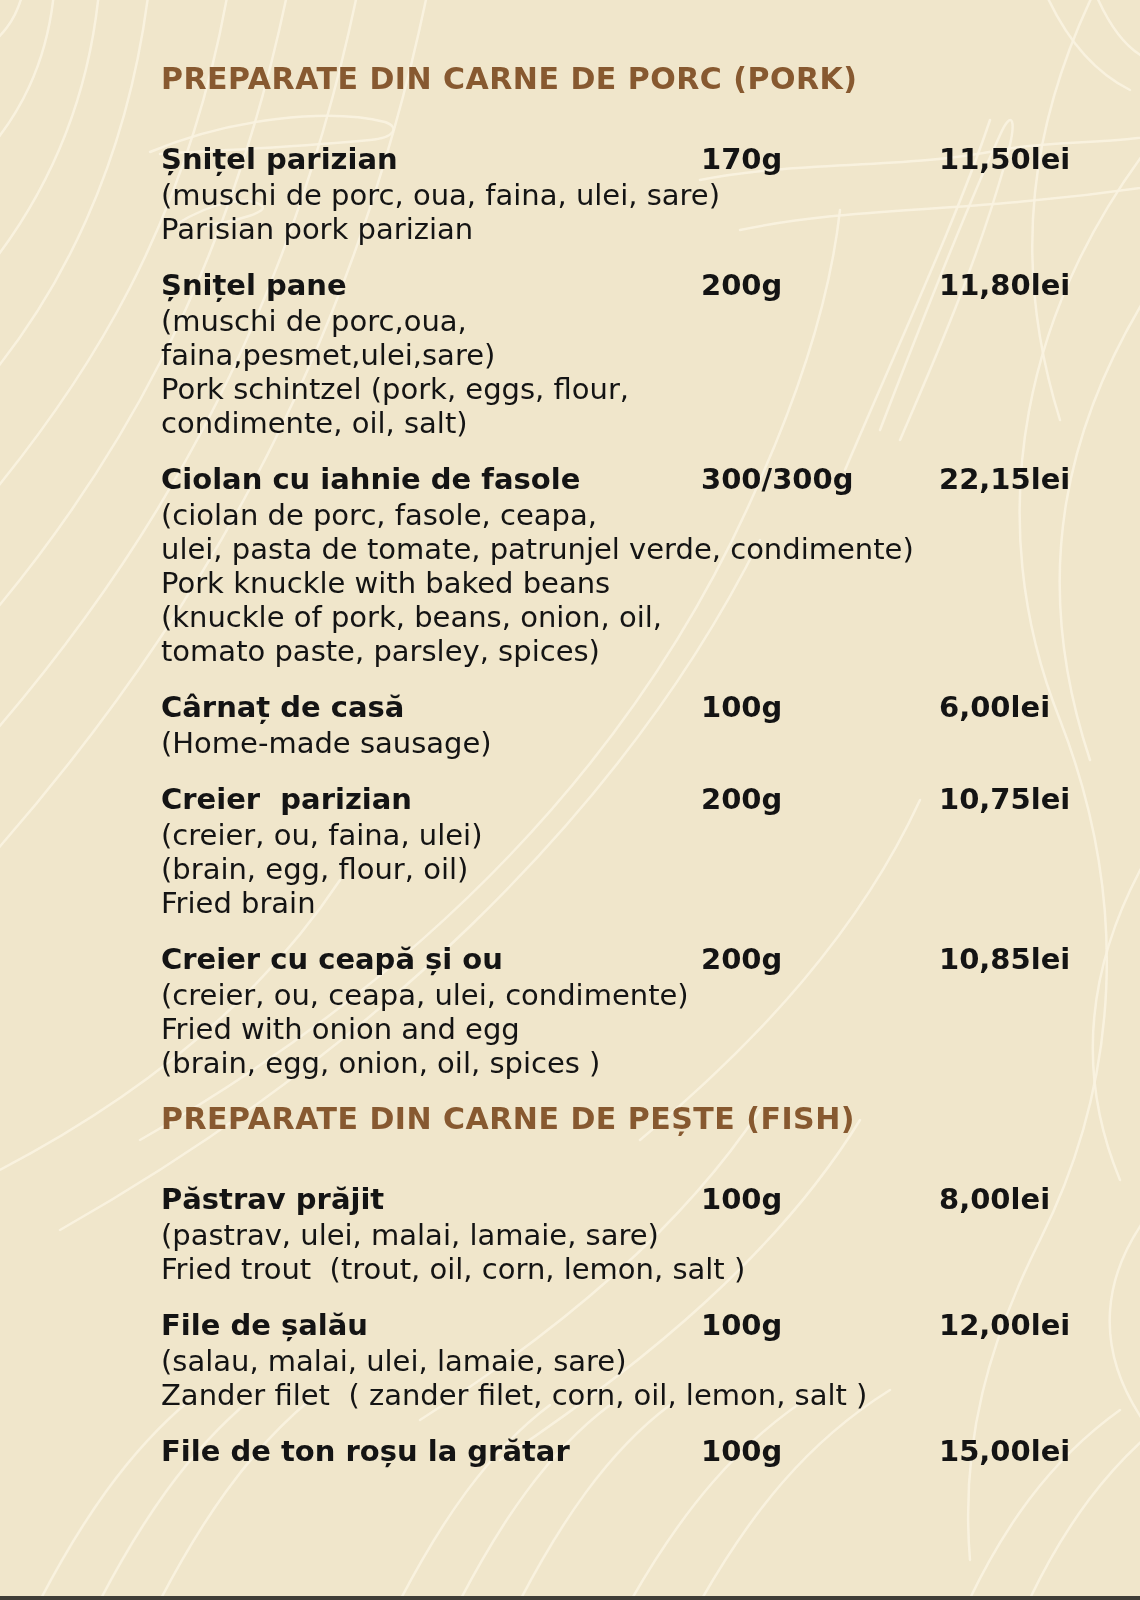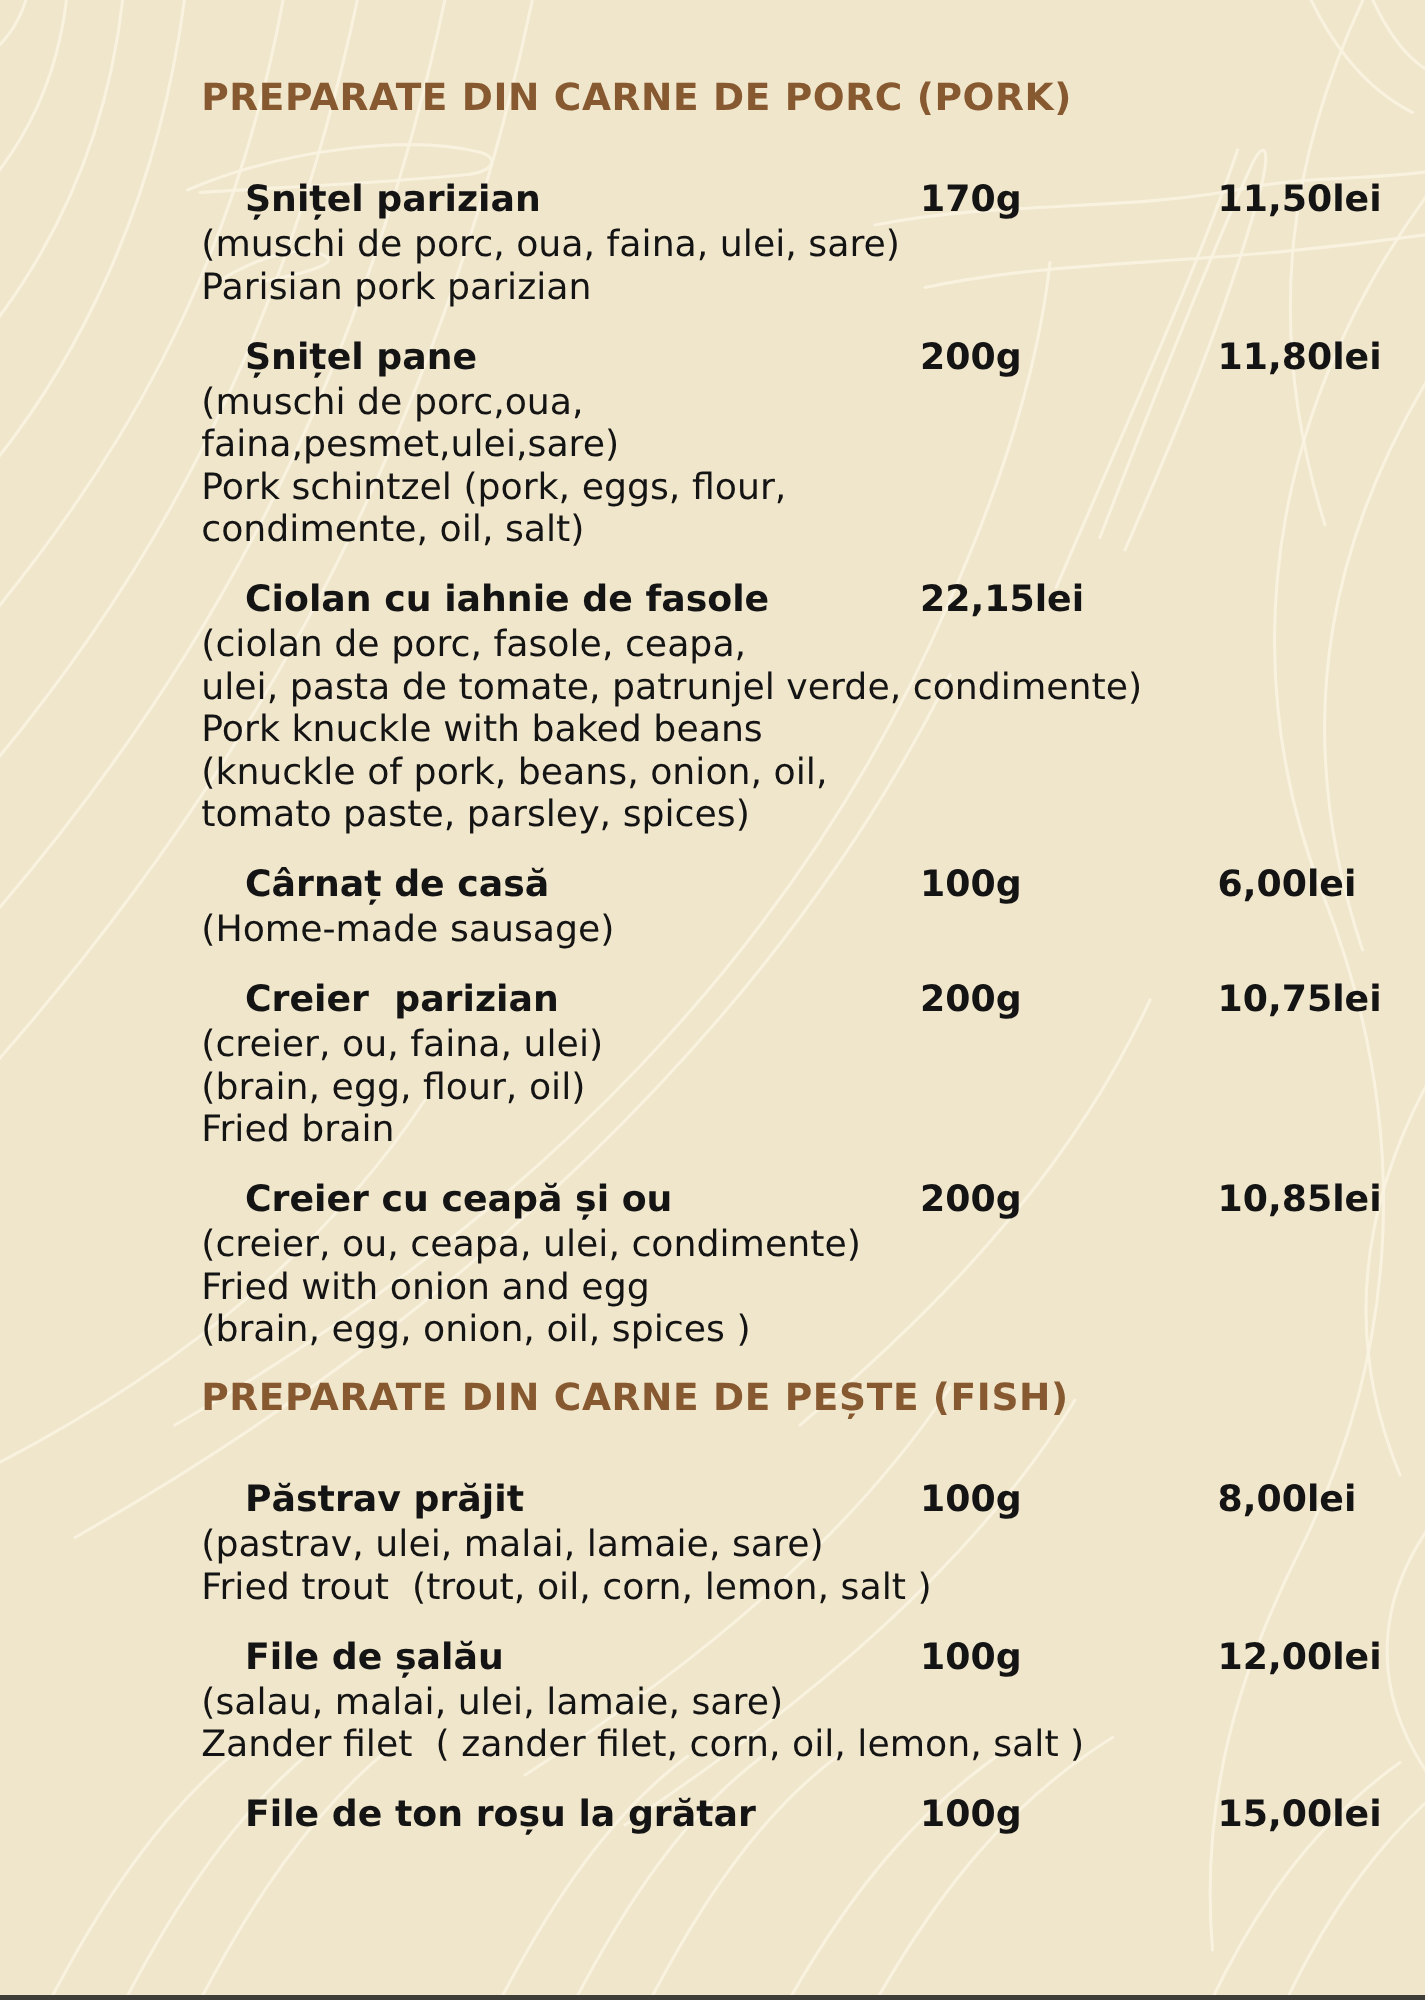--- a/index.html
+++ b/index.html
@@ -41,21 +41,20 @@
     color:var(--heading);
     letter-spacing:.5px;
     white-space:pre-wrap;
   }
   .section-title.italic{}
   .item{margin:0 0 20px 0;}
   .row{
     display:grid;
     grid-template-columns:540px 238px 1fr;
     align-items:baseline;
-    margin-left:35px;
   }
   .name,.weight,.price{
     font-size:29px;line-height:38px;font-weight:bold;white-space:pre-wrap;
   }
   .desc-line{
     font-size:29px;line-height:34px;white-space:pre-wrap;
   }
   .bottom-rule{
     position:absolute;left:0;bottom:0;
     width:1140px;height:4px;
@@ -137,20 +136,21 @@
         <div class="desc">
           <div class="desc-line">(muschi de porc,oua,</div>
           <div class="desc-line">faina,pesmet,ulei,sare)</div>
           <div class="desc-line">Pork schintzel (pork, eggs, flour,</div>
           <div class="desc-line">condimente, oil, salt)</div>
         </div>
       </div>
       <div class="item">
         <div class="row">
           <span class="name">Ciolan cu iahnie de fasole</span>
+          <span class="weight">300/300g</span>
           <span class="price">22,15lei</span>
         </div>
         <div class="desc">
           <div class="desc-line">(ciolan de porc, fasole, ceapa,</div>
           <div class="desc-line">ulei, pasta de tomate, patrunjel verde, condimente)</div>
           <div class="desc-line">Pork knuckle with baked beans</div>
           <div class="desc-line">(knuckle of pork, beans, onion, oil,</div>
           <div class="desc-line">tomato paste, parsley, spices)</div>
         </div>
       </div>

